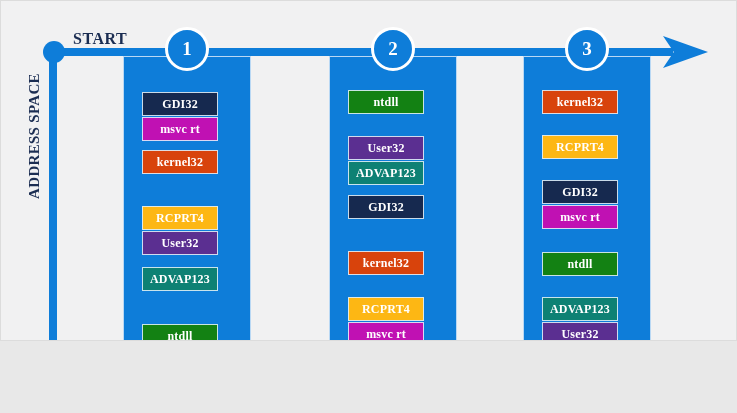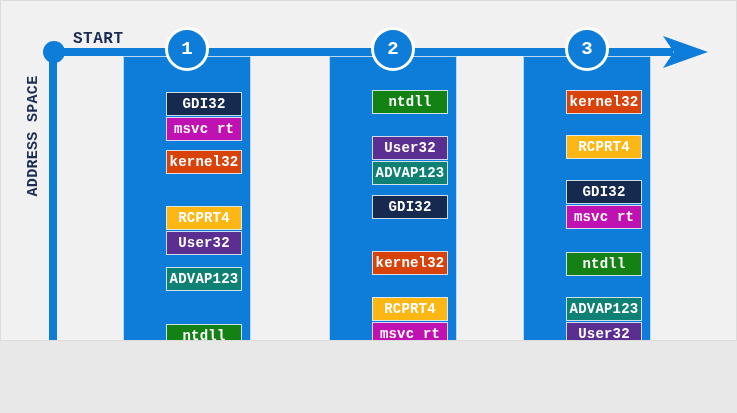--- a/index.html
+++ b/index.html
@@ -3,21 +3,21 @@
 <meta charset="utf-8">
 <style>
   html,body{margin:0;padding:0;background:#e8e8e8;}
   .canvas{
     position:relative;
     width:737px;height:341px;
     background:#f1f1f2;
     border:1px solid #dcdcdc;
     box-sizing:border-box;
     overflow:hidden;
-    font-family:Liberation Mono, monospace;
+    font-family:Liberation Serif, serif;
   }
   
   .h-line{position:absolute;left:52px;top:47px;width:620px;height:8px;}
   .h-arrowhead{
     position:absolute;left:662px;top:35px;width:45px;height:32px;
     clip-path:polygon(0 0, 24% 50%, 0 100%, 100% 50%);
   }
   .v-line{position:absolute;left:48px;top:50px;width:8px;height:302px;}
   .v-arrowhead{
     position:absolute;left:33px;top:341px;width:33px;height:40px;
@@ -41,25 +41,25 @@
     box-sizing:border-box;
   }
   .circle{
     position:absolute;top:26px;width:38px;height:38px;
     border:3px solid #ffffff;border-radius:50%;
     display:flex;align-items:center;justify-content:center;
     color:#ffffff;font-size:19px;font-weight:bold;
     box-sizing:content-box;
   }
   .module{
-    position:absolute;left:42px;width:76px;height:24px;
+    position:absolute;left:18px;width:76px;height:24px;
     border:1px solid rgba(222,238,250,.9);
     box-sizing:border-box;
     display:flex;align-items:center;justify-content:center;
-    color:#ffffff;font-size:14px;font-weight:bold;letter-spacing:.2px;
+    color:#ffffff;font-size:12px;font-weight:bold;letter-spacing:.2px;
     white-space:nowrap;
   }
 </style>
 </head>
 <body>
 
 <div class="canvas" style="background: rgb(241, 241, 242);">
 
   <div class="h-line" style="background: rgb(14, 125, 217);"></div>
   <div class="h-arrowhead" style="background: rgb(14, 125, 217);"></div>

